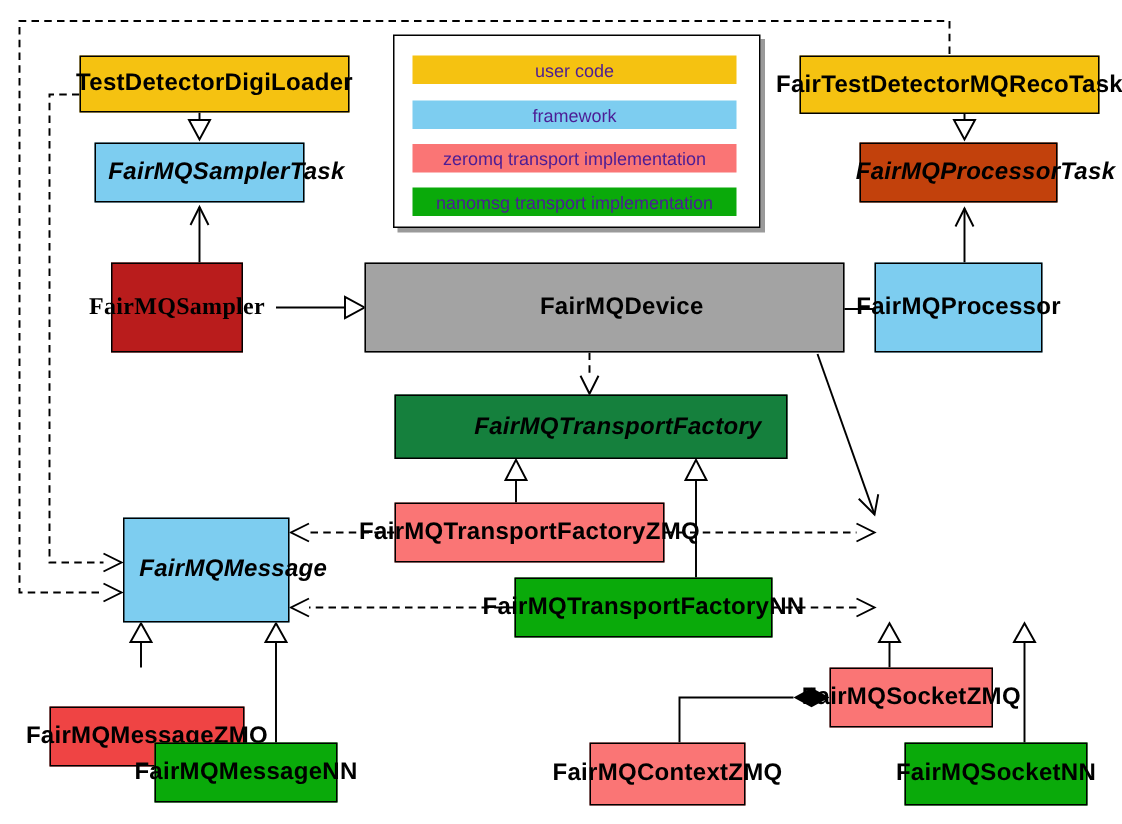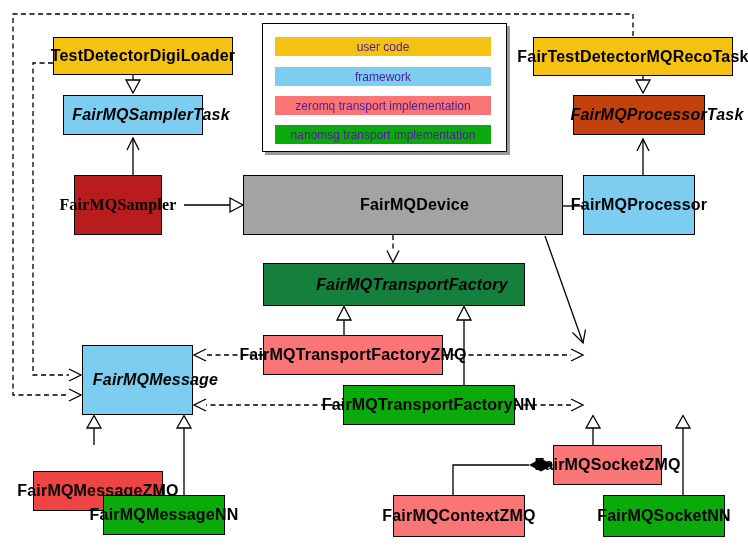--- a/index.html
+++ b/index.html
@@ -106,15 +106,15 @@
   <div class="node" style="left: 243px; top: 175px; width: 320px; height: 60px; background-color: #a3a3a3; padding-left: 23px;">FairMQDevice</div>
   <div class="node" style="left: 583px; top: 175px; width: 112px; height: 60px; background-color: rgb(125, 205, 240);">FairMQProcessor</div>
   <div class="node abstract" style="left: 263px; top: 263px; width: 262px; height: 43px; background-color: #15803d;">FairMQTransportFactory</div>
   <div class="node" style="left: 263px; top: 335px; width: 180px; height: 40px; background-color: rgb(250, 117, 117);">FairMQTransportFactoryZMQ</div>
   <div class="node" style="left: 343px; top: 385px; width: 172px; height: 40px; background-color: rgb(10, 170, 10);">FairMQTransportFactoryNN</div>
   <div class="node abstract" style="left: 82px; top: 345px; width: 111px; height: 70px; background-color: rgb(125, 205, 240);">FairMQMessage</div>
   <div class="node" style="left: 33px; top: 445px; width: 130px; height: 40px; background-color: #ef4444; margin-top: 26px;">FairMQMessageZMQ</div>
   <div class="node" style="left: 103px; top: 495px; width: 122px; height: 40px; background-color: rgb(10, 170, 10);">FairMQMessageNN</div>
   <div class="node" style="left: 553px; top: 445px; width: 109px; height: 40px; background-color: rgb(250, 117, 117);">FairMQSocketZMQ</div>
   <div class="node" style="left: 603px; top: 495px; width: 122px; height: 42px; background-color: rgb(10, 170, 10);">FairMQSocketNN</div>
-  <div class="node" style="left: 393px; top: 495px; width: 132px; height: 42px; background-color: rgb(250, 117, 117);">FairMQContextZMQ</div>
+  <div class="node" style="left: 393px; top: 495px; width: 104px; height: 42px; background-color: rgb(250, 117, 117);">FairMQContextZMQ</div>
 
 </div>
 
 </body></html>

